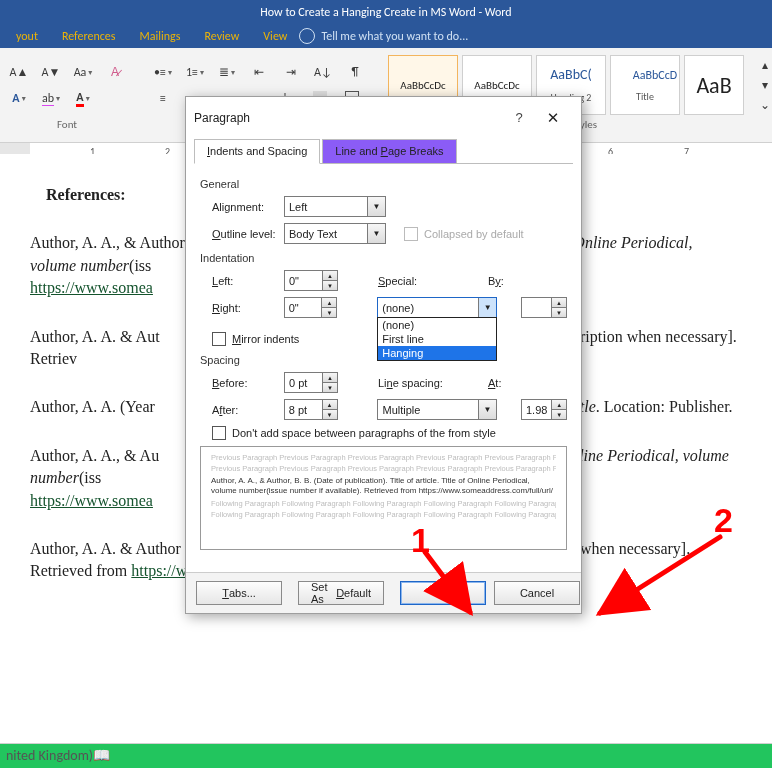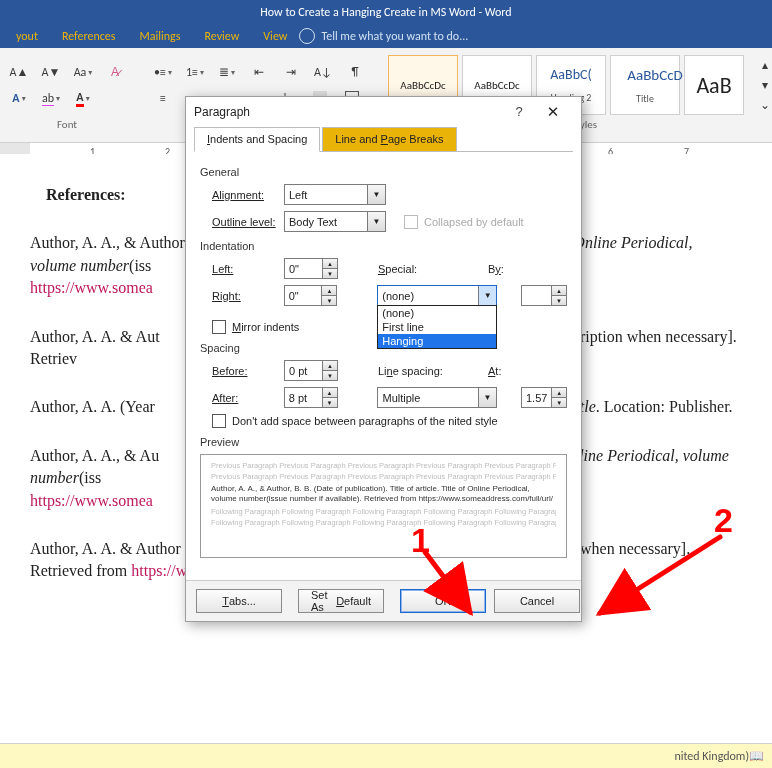--- a/index.html
+++ b/index.html
@@ -22,38 +22,38 @@
   .style-box{border:1px solid #cfcfcf;width:68px;height:58px;background:#fff;display:flex;flex-direction:column;align-items:center;justify-content:center;margin-right:4px;}
   .style-box .sample{font-family:Calibri,Arial;font-size:14px;color:#2b579a;}
   .style-box .lab{font-size:10px;color:#555;margin-top:8px;}
   .style-box.selected{border-color:#f3b55e;background:#fff7e8;}
   .ruler{height:18px;background:#fff;border-bottom:1px solid #d0d0d0;position:relative;font-size:10px;color:#555;}
   .ruler .shade{position:absolute;top:0;bottom:0;left:0;width:30px;background:#e6e6e6;}
   .ruler .tick{position:absolute;top:2px;}
   .doc-area{position:absolute;left:0;right:0;top:154px;bottom:24px;overflow:hidden;background:#fff;}
   .page{padding:30px 30px 10px 30px;font-family:Georgia,"Times New Roman",serif;font-size:16px;color:#222;line-height:1.4;}
   .page p{margin:0 0 26px 0;}
-  .link{color:#be185d;}
+  .link{color:#14532d;text-decoration:underline;}
   .italic{font-style:italic;}
-  .statusbar{position:absolute;left:0;right:0;bottom:0;height:24px;background:#fef9c3;border-top:1px solid #d0d0d0;font-size:12px;color:#555;line-height:24px;padding-left:6px;display:flex;justify-content:flex-end;align-items:center;}
+  .statusbar{position:absolute;left:0;right:0;bottom:0;height:24px;background:#22c55e;border-top:1px solid #d0d0d0;font-size:14px;color:#555;line-height:24px;padding-left:6px;display:flex;justify-content:flex-start;align-items:center;}
   .status-right{display:flex;gap:10px;padding-right:8px;}
 
   
   .dialog{position:absolute;left:185px;top:96px;width:395px;background:#fff;border:1px solid #9e9e9e;box-shadow:3px 3px 12px rgba(0,0,0,0.35);font-family:"Segoe UI",Arial,sans-serif;font-size:11px;color:#222;}
-  .dlg-title{height:29px;display:flex;align-items:center;justify-content:flex-start;padding:0 8px;font-size:12px;}
+  .dlg-title{height:41px;display:flex;align-items:center;justify-content:flex-start;padding:0 8px;font-size:12px;}
   .dlg-title-text{flex:1;}
   .dlg-x{width:40px;height:28px;display:flex;align-items:center;justify-content:center;font-size:15px;}
   .dlg-q{width:28px;height:28px;display:flex;align-items:center;justify-content:center;font-size:13px;color:#444;}
   .dlg-tabs{display:flex;border-bottom:1px solid #bdbdbd;margin:0 8px;}
-  .dlg-tab{padding:5px 12px 6px 12px;border:1px solid transparent;position:relative;top:1px;background:#eab308;border-color:#bdbdbd;border-bottom:1px solid #bdbdbd;margin-right:2px;}
+  .dlg-tab{padding:5px 12px 6px 12px;border:1px solid transparent;position:relative;top:1px;background:#8b5cf6;border-color:#bdbdbd;border-bottom:1px solid #bdbdbd;margin-right:2px;}
   .dlg-tab.active{background:#fff;border-bottom:1px solid #fff;}
   .dlg-body{padding:6px 14px 10px 14px;}
   .section-h{font-size:11px;color:#333;margin:8px 0 6px 0;}
   .row{display:flex;align-items:center;margin-bottom:6px;}
-  .rlab{width:72px;text-decoration:underline;}
+  .rlab{width:72px;}
   .u{text-decoration:underline;}
   .combo{display:flex;align-items:center;border:1px solid #7a7a7a;background:#fff;height:19px;}
   .combo .txt{flex:1;padding:0 4px;font-size:11px;white-space:nowrap;overflow:hidden;}
   .combo .btn{width:17px;height:19px;border-left:1px solid #7a7a7a;background:linear-gradient(#f6f6f6,#dcdcdc);display:flex;align-items:center;justify-content:center;font-size:8px;}
   .spin{display:flex;align-items:center;border:1px solid #7a7a7a;background:#fff;height:19px;width:52px;}
   .spin .txt{flex:1;padding:0 4px;font-size:11px;}
   .spin .btns{width:15px;display:flex;flex-direction:column;}
   .spin .btns div{height:9px;border-left:1px solid #7a7a7a;background:linear-gradient(#f6f6f6,#dcdcdc);display:flex;align-items:center;justify-content:center;font-size:6px;line-height:6px;}
   .spin .btns div:first-child{border-bottom:1px solid #7a7a7a;}
   .chk{width:12px;height:12px;border:1px solid #555;margin-right:6px;background:#fff;display:inline-block;flex-shrink:0;}
@@ -202,21 +202,21 @@
         <div class="sample" style="color:#222;font-size:11px;">AaBbCcDc</div>
       </div>
       <div class="style-box">
         <div class="sample" style="color:#222;font-size:11px;">AaBbCcDc</div>
       </div>
       <div class="style-box">
         <div class="sample">AaBbC(</div>
         <div class="lab">Heading 2</div>
       </div>
       <div class="style-box">
-        <div class="sample" style="font-size:15px;margin-left:20px;">AaBbCcD</div>
+        <div class="sample" style="font-size:12px;margin-left:20px;">AaBbCcD</div>
         <div class="lab">Title</div>
       </div>
       <div class="style-box" style="width:58px;">
         <div class="sample" style="color:#222;font-size:22px;">AaB</div>
       </div>
       <div style="display:flex;flex-direction:column;margin-left:2px;">
         <div class="rbtn" style="height:18px;">
             <span>▴</span>
           </div>
         <div class="rbtn" style="height:18px;">
@@ -385,34 +385,33 @@
               <div>▼</div>
             </div>
         </div>
         <div style="width:40px;"></div>
         <div class="combo" style="width:118px;">
           <div class="txt">Multiple</div>
           <div class="btn">▼</div>
         </div>
         <div style="width:24px;"></div>
         <div class="spin" style="width:44px;">
-          <div class="txt">1.57</div>
+          <div class="txt">1.98</div>
           <div class="btns">
               <div>▲</div>
               <div>▼</div>
             </div>
         </div>
       </div>
       <div class="row">
         <span class="chk"></span>
-        <span>Don't add space between paragraphs of the nited style</span>
-      </div>
-    </div>
-
-    <div class="section-h">Preview</div>
+        <span>Don't add space between paragraphs of the from style</span>
+      </div>
+    </div>
+
     <div class="preview-box">
       <div class="pv-line">Previous Paragraph Previous Paragraph Previous Paragraph Previous Paragraph Previous Paragraph Previous Paragraph Previous Paragraph Previous Paragraph Previous Paragraph Previous Paragraph</div>
       <div class="pv-line">Previous Paragraph Previous Paragraph Previous Paragraph Previous Paragraph Previous Paragraph Previous Paragraph Previous Paragraph Previous Paragraph Previous Paragraph Previous Paragraph</div>
       <div class="pv-sample">Author, A. A., &amp; Author, B. B. (Date of publication). Title of article. Title of Online Periodical, volume number(issue number if available). Retrieved from https://www.someaddress.com/full/url/</div>
       <div class="pv-line">Following Paragraph Following Paragraph Following Paragraph Following Paragraph Following Paragraph Following Paragraph Following Paragraph Following Paragraph Following Paragraph Following Paragraph</div>
       <div class="pv-line">Following Paragraph Following Paragraph Following Paragraph Following Paragraph Following Paragraph Following Paragraph Following Paragraph Following Paragraph Following Paragraph Following Paragraph</div>
     </div>
   </div>
 
   <div class="dlg-buttons">

